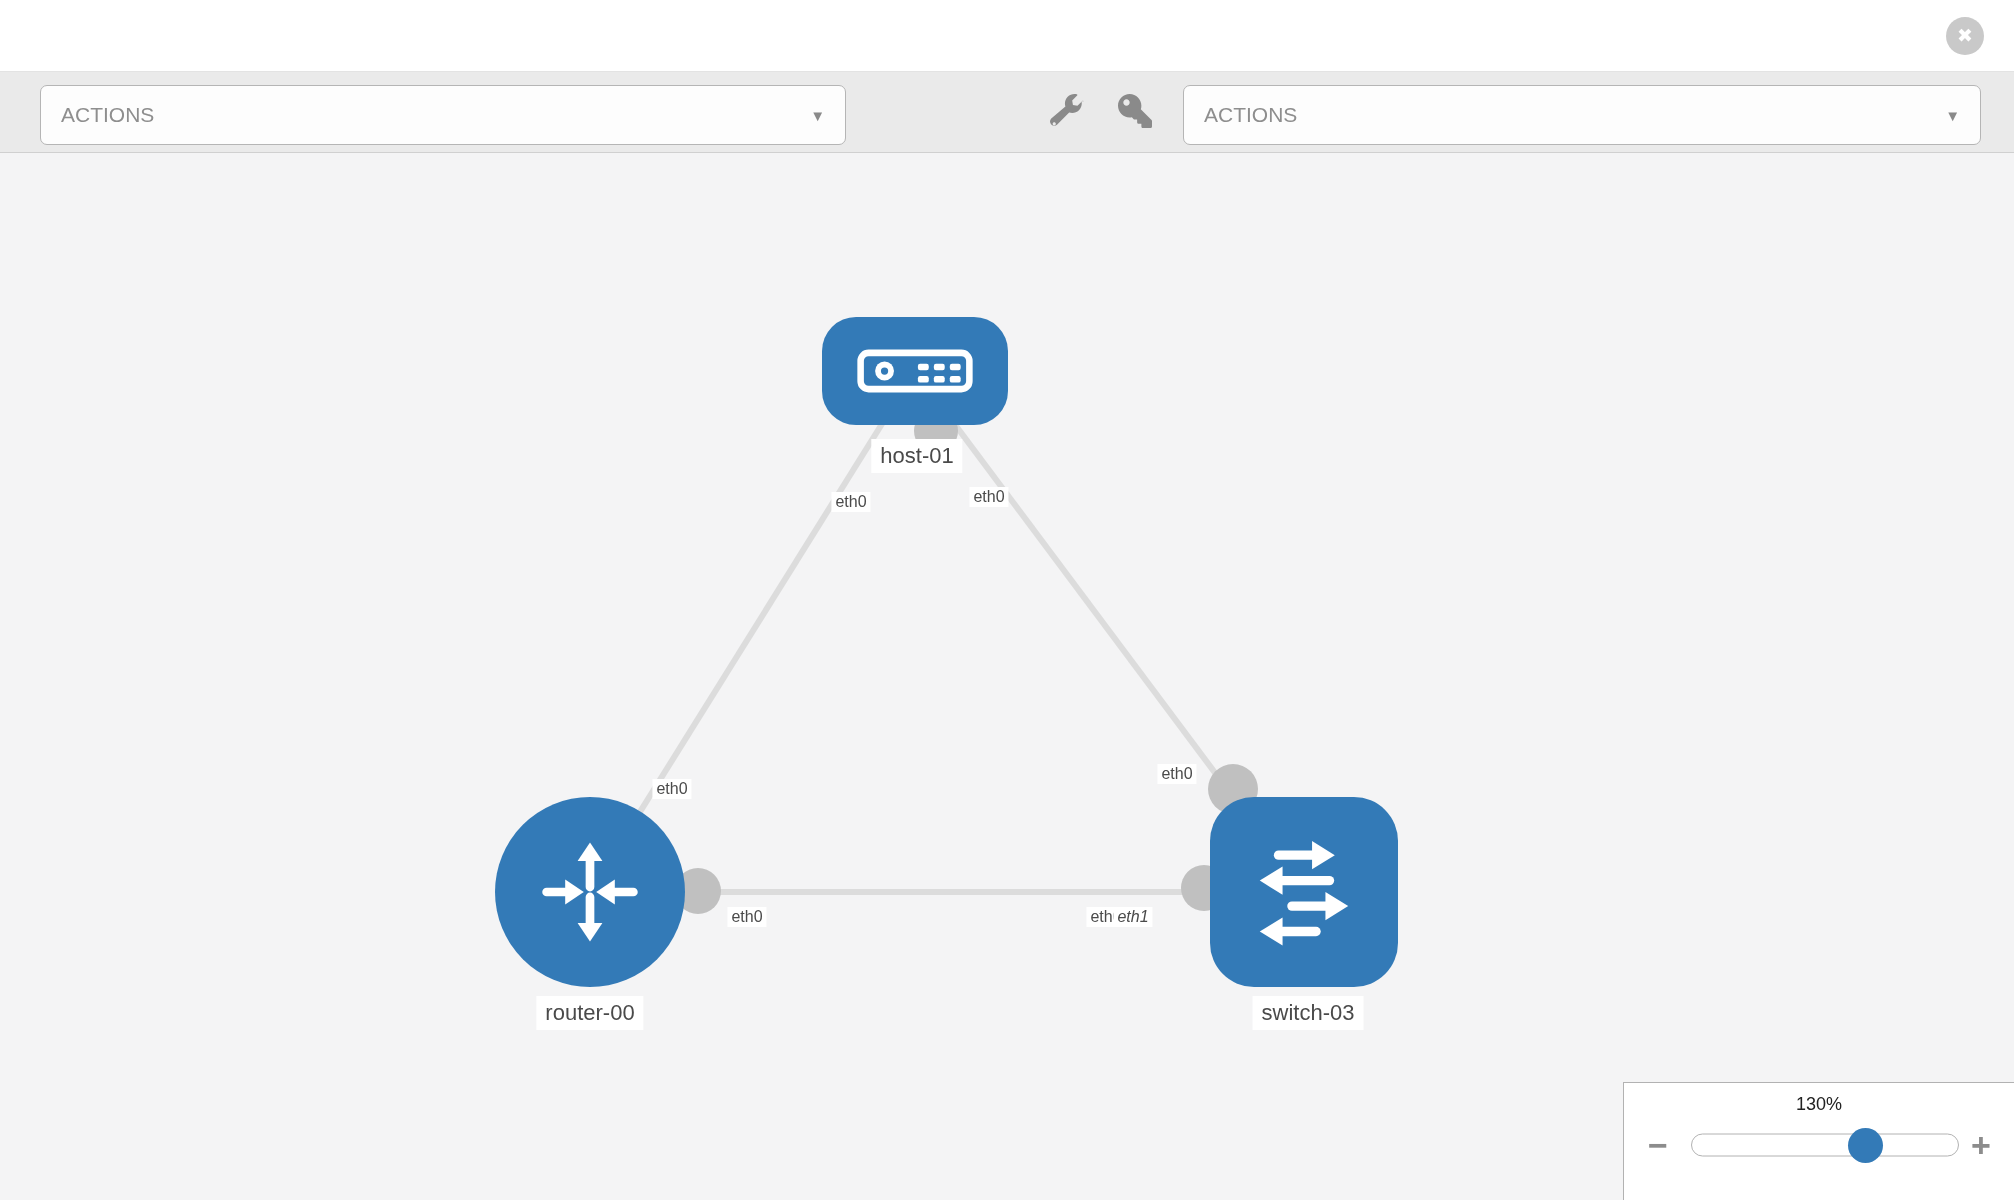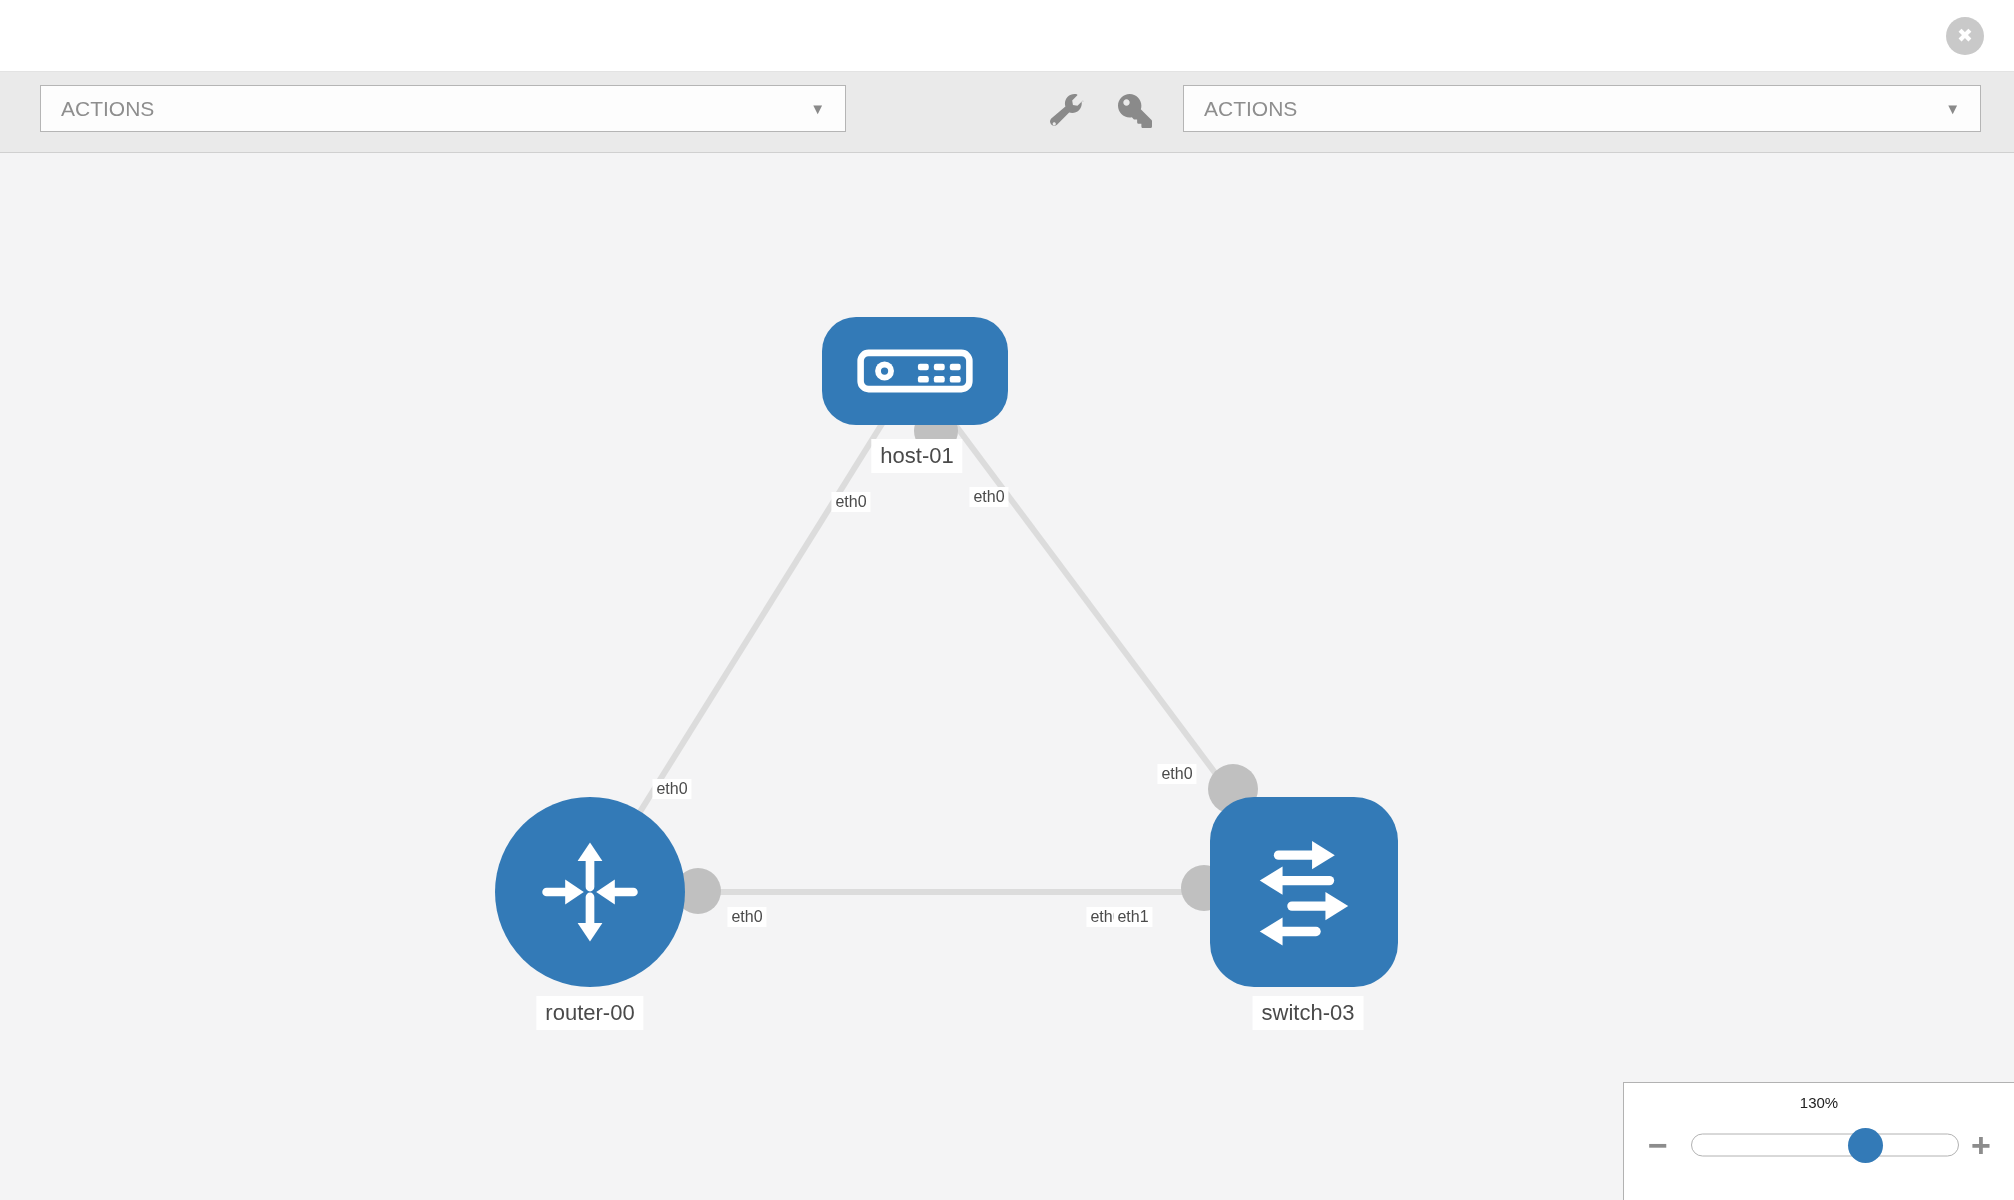--- a/index.html
+++ b/index.html
@@ -23,22 +23,22 @@
     color: #ffffff; font-size: 19px; line-height: 38px; text-align: center; padding: 0;
     font-family: "Liberation Sans", sans-serif;
   }
 
   
   .toolbar {
     position: absolute; top: 72px; left: 0; right: 0; height: 81px;
     background: #eaeaea; border-bottom: 1px solid #d0d0d0; z-index: 10;
   }
   .select {
-    position: absolute; top: 13px; height: 47px;
-    background: #fdfdfd; border: 1px solid #b5b5b5; border-radius: 0;
+    position: absolute; top: 13px; height: 60px;
+    background: #fdfdfd; border: 1px solid #b5b5b5; border-radius: 7px;
     display: flex; align-items: center; justify-content: space-between;
     padding: 0 20px; color: #8e8e8e; font-size: 21px; cursor: pointer;
   }
   .select .caret { color: #8a8a8a; font-size: 15px; }
   .select-actions { left: 40px; width: 806px; }
   .select-search { left: 1183px; width: 798px; }
   .tool-btn {
     position: absolute; top: 50%; transform: translateY(-50%);
     width: 42px; height: 42px; display: flex; align-items: center;
     justify-content: center; cursor: pointer; background: transparent; border: none;
@@ -64,21 +64,21 @@
     background: #ffffff; color: #4a4a4a; font-size: 16px;
     padding: 1px 4px; white-space: nowrap; pointer-events: auto; margin-top: 36px;
   }
 
   
   .zoom-panel {
     position: absolute; left: 1623px; top: 1082px; width: 391px; height: 118px;
     background: #ffffff; border-top: 1px solid #b2b2b2; border-left: 1px solid #b2b2b2;
     z-index: 5;
   }
-  .zoom-level { text-align: center; margin-top: 11px; font-size: 15px; color: #222222; }
+  .zoom-level { text-align: center; margin-top: 11px; font-size: 18px; color: #222222; }
   .zoom-row { position: absolute; top: 43px; left: 0; right: 0; height: 38px; }
   .zoom-minus, .zoom-plus {
     position: absolute; top: 50%; transform: translateY(-50%);
     font-size: 34px; font-weight: bold; color: #8c8c8c; cursor: pointer; line-height: 1;
   }
   .zoom-minus { left: 24px; }
   .zoom-plus  { left: 347px; }
   .zoom-track {
     position: absolute; left: 67px; top: 50%; transform: translateY(-50%);
     width: 268px; height: 23px; background: #ffffff;
@@ -197,21 +197,21 @@
       </g>
   </svg>
 
   <div class="labels">
       <div class="if-label" style="left: 851px; top: 466px;">eth0</div>
       <div class="if-label" style="left: 989px; top: 461px;">eth0</div>
       <div class="if-label" style="left: 672px; top: 753px;">eth0</div>
       <div class="if-label" style="left: 1177px; top: 738px;">eth0</div>
       <div class="if-label" style="left: 747px; top: 881px;">eth0</div>
       <div class="if-label" style="left: 1106px; top: 881px;">eth0</div>
-      <div class="if-label" style="left: 1133px; top: 881px;">eth1</div>
+      <div class="if-label" style="left: 1133px; top: 881px; font-style: italic;">eth1</div>
       <div class="node-label" style="left: 917px; top: 456px;">host-01</div>
       <div class="node-label" style="left: 590px; top: 1013px;">router-00</div>
       <div class="node-label" style="left: 1308px; top: 1013px;">switch-03</div>
     </div>
 
   <div class="zoom-panel">
     <div class="zoom-level">130%</div>
     <div class="zoom-row">
       <span class="zoom-minus">−</span>
       <div class="zoom-track">

